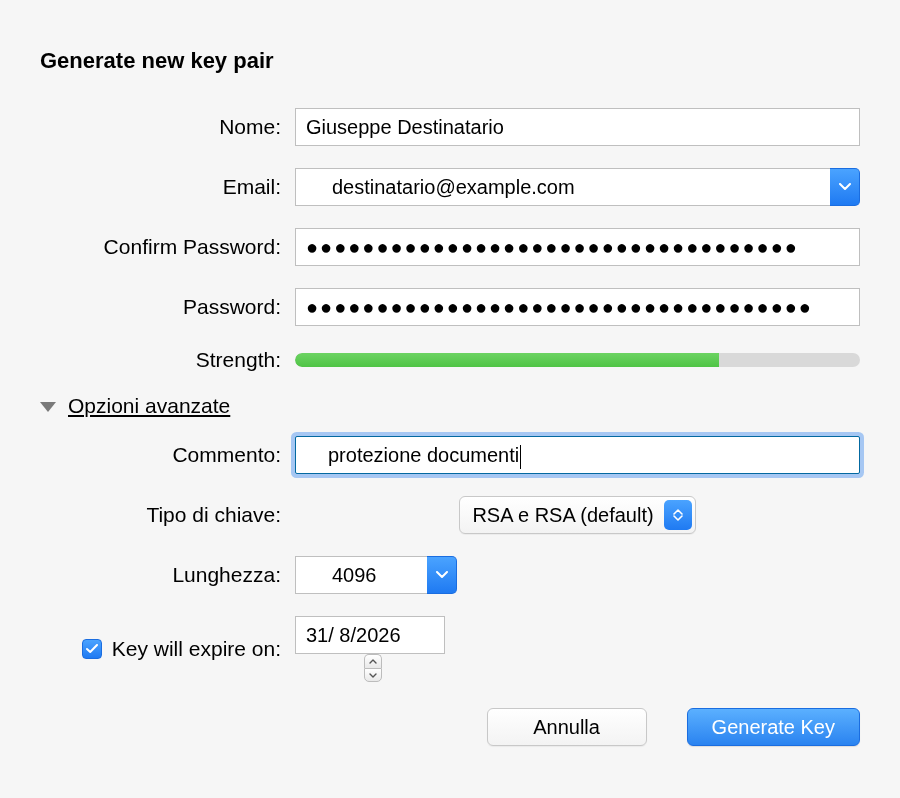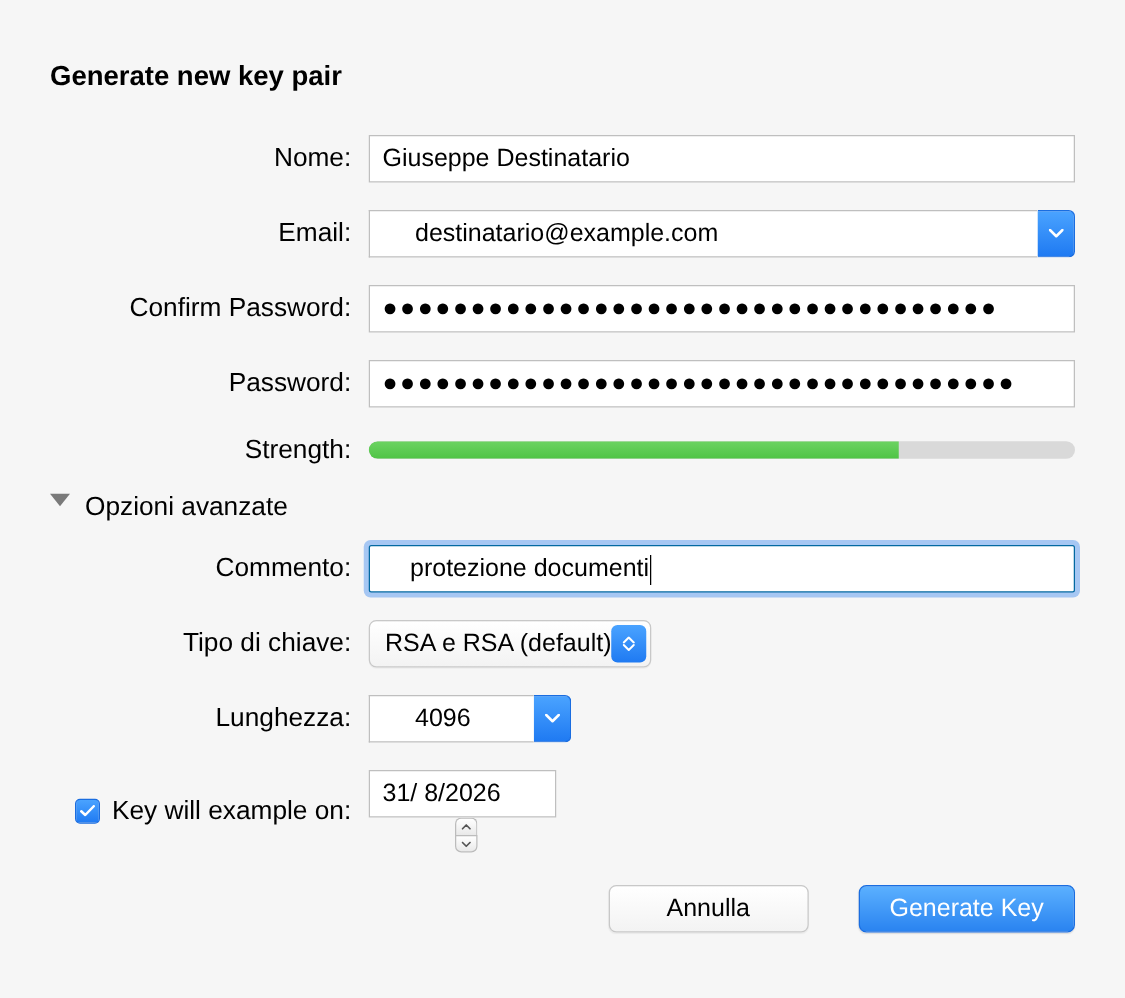--- a/index.html
+++ b/index.html
@@ -29,20 +29,21 @@
     width: 255px;
     text-align: right;
     padding-right: 14px;
     font-size: 21px;
   }
   .fieldwrap {
     flex: 1;
     display: flex;
     align-items: center;
     position: relative;
+    justify-content: center;
   }
   .textfield {
     flex: 1;
     height: 38px;
     background: #fff;
     border: 1px solid #bfbfbf;
     padding: 0 10px;
     font-size: 20px;
     line-height: 36px;
     font-family: inherit;
@@ -80,21 +81,21 @@
     background: linear-gradient(to bottom,#ffffff,#f3f3f3);
     border: 1px solid #c8c8c8;
     border-radius: 6px;
     display: inline-flex;
     align-items: center;
     padding-left: 12px;
     font-size: 20px;
     position: relative;
     box-shadow: 0 1px 0 rgba(0,0,0,0.04);
   }
-  .mac-select .sel-text { padding-right: 0; }
+  .mac-select .sel-text { padding-right: 10px; }
   .mac-select .sel-blue {
     width: 28px;
     height: 30px;
     background: linear-gradient(to bottom,#4aa3ff,#1f7af2);
     border-radius: 5px;
     margin-right: 3px;
     display: flex;
     flex-direction: column;
     align-items: center;
     justify-content: center;
@@ -116,23 +117,24 @@
     overflow: hidden;
   }
   .progress-fill {
     height: 100%;
     background: linear-gradient(to bottom,#6cd362,#4fc445);
     border-radius: 7px 0 0 7px;
     width: 75%;
   }
   .disclosure-row {
     display: flex;
-    align-items: flex-start;
+    align-items: center;
     margin: 10px 0 18px 0;
     font-size: 21px;
+    text-decoration: underline;
   }
   .disclosure-triangle {
     width: 0; height: 0;
     border-left: 8px solid transparent;
     border-right: 8px solid transparent;
     border-top: 10px solid #7a7a7a;
     margin-right: 12px;
     transform: translateY(1px);
   }
   .checkbox {
@@ -295,21 +297,21 @@
     </div>
   </div>
 
   <div class="row expire-row">
     <div class="lbl" style="display:flex;justify-content:flex-end;align-items:center;">
       <span class="checkbox">
         <svg width="12" height="10" viewBox="0 0 12 10">
             <path d="M1 5 L4.2 8 L11 1" stroke="#fff" stroke-width="2" fill="none" stroke-linecap="round" stroke-linejoin="round"></path>
           </svg>
       </span>
-      <span class="lbl-inline">Key will example on:</span>
+      <span class="lbl-inline">Key will expire on:</span>
     </div>
     <div class="fieldwrap spinfield" style="flex:none">
       <div class="textfield">31/ 8/2026</div>
       <div class="stepper">
         <div class="stepbtn">
           <svg width="8" height="5" viewBox="0 0 8 5">
               <path d="M1 4 L4 1 L7 4" stroke="#555" stroke-width="1.4" fill="none" stroke-linecap="round" stroke-linejoin="round"></path>
             </svg>
         </div>
         <div class="stepbtn">

